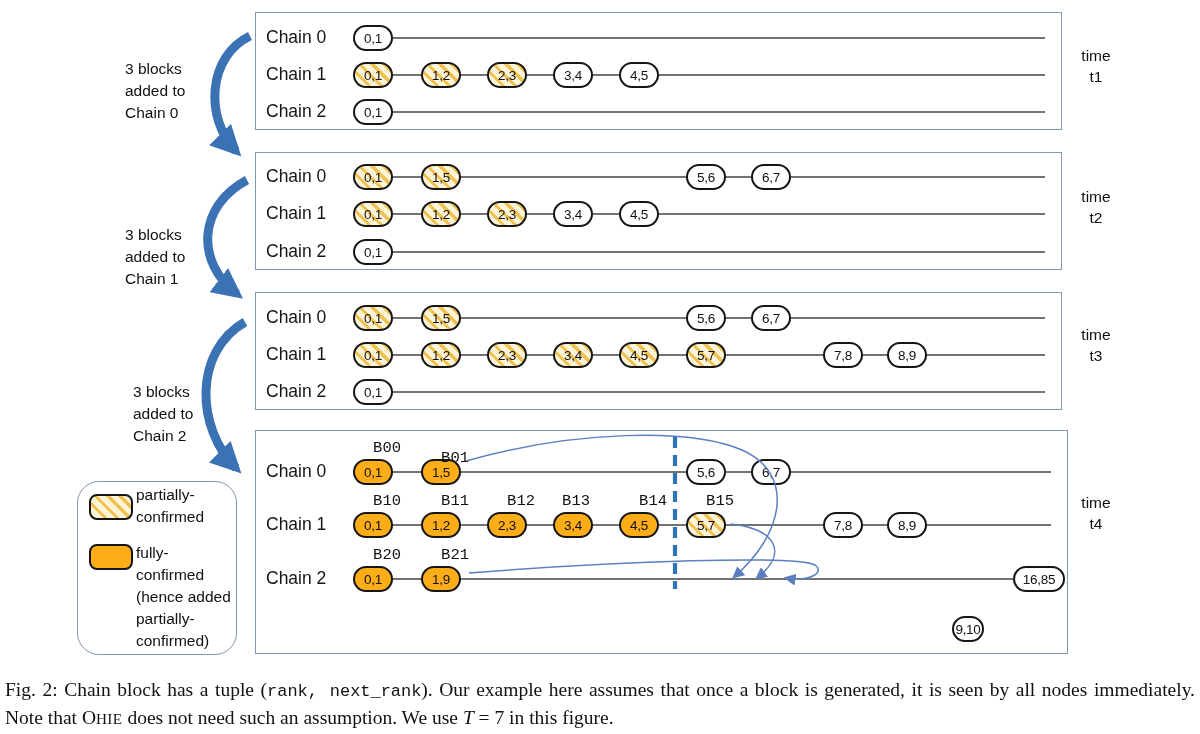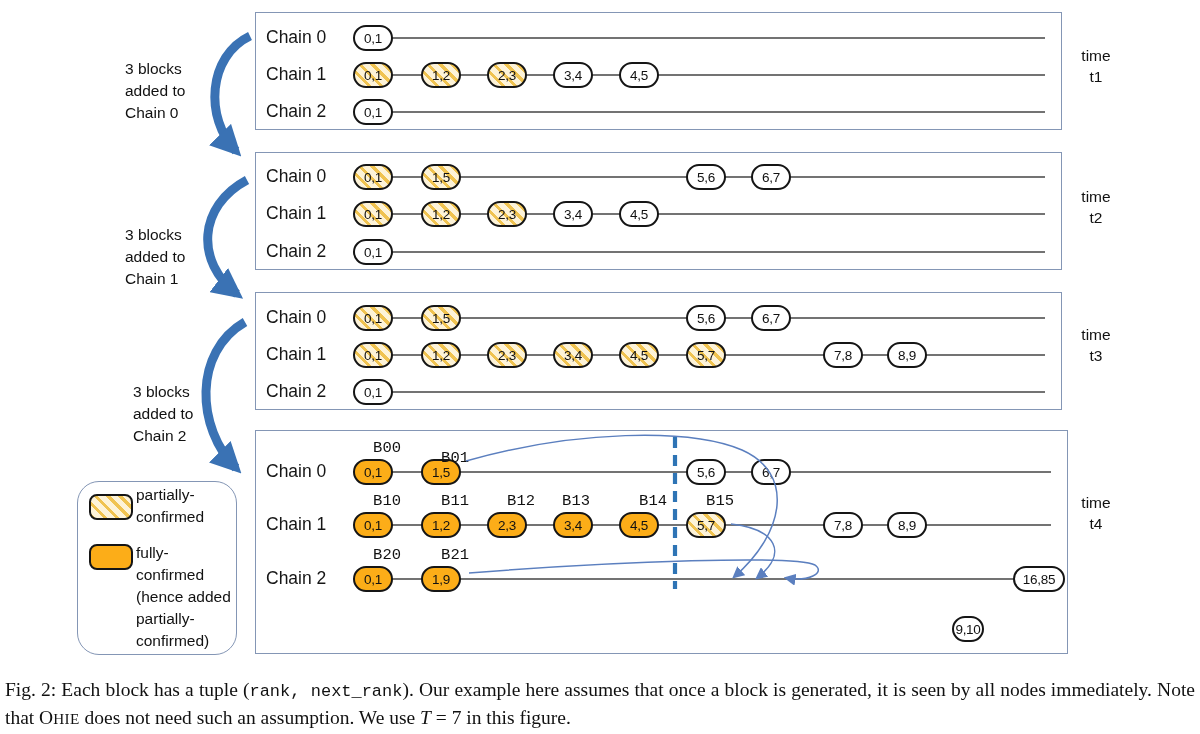--- a/index.html
+++ b/index.html
@@ -162,21 +162,21 @@
     <path d="M 247 180 C 198 206, 195 262, 237 294" fill="none" stroke="var(--arrow-blue,#3A72B4)" stroke-width="9" marker-end="url(#bigArrow)"></path>
     <path d="M 245 322 C 193 352, 196 428, 236 468" fill="none" stroke="var(--arrow-blue,#3A72B4)" stroke-width="9" marker-end="url(#bigArrow)"></path>
 
     <line x1="675" y1="437" x2="675" y2="589" stroke="var(--dashed-line,#2E74B5)" stroke-width="4.2" stroke-dasharray="11 7"></line>
 
     <path d="M 466 461 C 575 430, 690 428, 742 450 C 794 473, 786 532, 734 577" fill="none" stroke="var(--thin-curve,#5B7FBF)" stroke-width="1.5" marker-end="url(#smallArrow)"></path>
     <path d="M 731 524 C 776 529, 789 553, 757 578" fill="none" stroke="var(--thin-curve,#5B7FBF)" stroke-width="1.5" marker-end="url(#smallArrow)"></path>
     <path d="M 469 573 C 620 561, 796 555, 815 565 C 826 573, 808 582, 786 578" fill="none" stroke="var(--thin-curve,#5B7FBF)" stroke-width="1.5" marker-end="url(#smallArrow)"></path>
   </svg>
 
-  <div id="caption"><span>Fig. 2: Each block has a tuple (</span><span class="mono">rank, next_rank</span><span>). Our example here assumes that once a block is generated, it is seen by all nodes immediately. Note that O</span><span class="sc">HIE</span><span> does not need such an assumption. We use </span><span class="it">T</span><span> = 7 in this figure.</span></div>
+  <div id="caption"><span>Fig. 2: Chain block has a tuple (</span><span class="mono">rank, next_rank</span><span>). Our example here assumes that once a block is generated, it is seen by all nodes immediately. Note that O</span><span class="sc">HIE</span><span> does not need such an assumption. We use </span><span class="it">T</span><span> = 7 in this figure.</span></div>
 <div class="time-label" style="left: 1064px; top: 45px;">
       <div>time</div>
       <div>t1</div>
     </div>
     <div class="time-label" style="left: 1064px; top: 186px;">
       <div>time</div>
       <div>t2</div>
     </div>
     <div class="time-label" style="left: 1064px; top: 324px;">
       <div>time</div>

